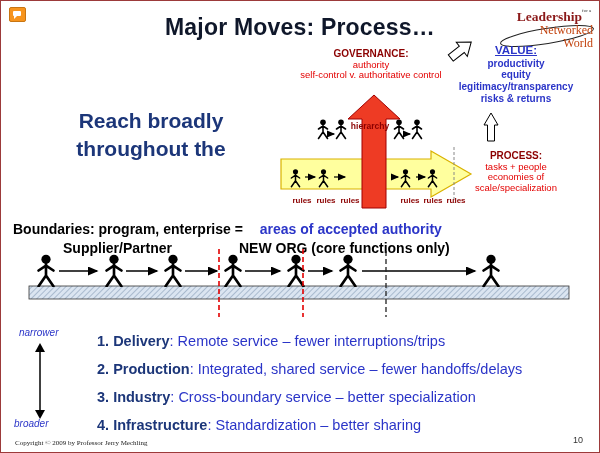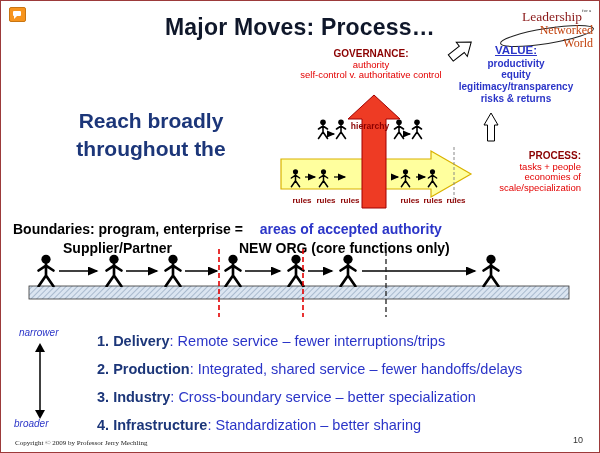--- a/index.html
+++ b/index.html
@@ -14,36 +14,36 @@
     border:1px solid #c87512;border-radius:2px;}
   .comment-icon::before{content:"";position:absolute;left:3px;top:3px;width:8px;height:5px;
     background:#fff;border-radius:1px;}
   .comment-icon::after{content:"";position:absolute;left:4px;top:8px;width:0;height:0;
     border-left:3px solid #fff;border-bottom:3px solid transparent;}
 
   .title{left:0;right:0;top:13px;text-align:center;font-size:23px;font-weight:bold;
     color:#0f172a;letter-spacing:.2px;}
 
   .logo{left:468px;top:7px;width:124px;text-align:right;font-family:"Liberation Serif",serif;line-height:1.02;}
-  .logo-word1{color:#8b1a1a;font-size:13.5px;}
+  .logo-word1{color:#8b1a1a;font-size:13.5px;font-weight:bold;}
   .logo-tagline{display:inline-block;width:11px;font-size:5px;line-height:5px;color:#333;
     vertical-align:top;text-align:left;}
   .logo-word2,.logo-word3{font-weight:normal;font-size:12px;color:#c2410c;}
   .logo-swoosh{left:496px;top:21px;width:100px;height:28px;z-index:0;}
   .logo-text{position:relative;z-index:1;}
 
   .gov{left:278px;top:47px;width:184px;text-align:center;line-height:1.15;}
   .gov-heading{font-size:10px;font-weight:bold;color:#8b0000;}
   .gov-line{font-size:9.5px;color:#e30000;}
 
   .value{left:452px;top:43px;width:126px;text-align:center;line-height:1.18;}
   .value-heading{font-size:11.5px;font-weight:bold;color:#2b35c8;text-decoration:underline;}
   .value-item{font-size:10px;font-weight:bold;color:#2b35c8;}
 
-  .process{left:450px;top:149px;width:130px;text-align:right;line-height:1.15;}
+  .process{left:450px;top:149px;width:130px;text-align:center;line-height:1.15;}
   .process-heading{font-size:10px;font-weight:bold;color:#8b0000;}
   .process-line{font-size:9.5px;color:#e30000;}
 
   .reach{left:28px;top:106px;width:244px;text-align:center;font-size:21px;font-weight:bold;
     color:#1c3679;line-height:28px;}
 
   .hier-label{left:340px;top:120px;width:58px;text-align:center;font-size:8.5px;
     font-weight:bold;color:#8b0000;z-index:5;}
   .rules-label{top:195px;width:24px;text-align:center;font-size:8px;font-weight:bold;
     color:#8b0000;z-index:5;}

